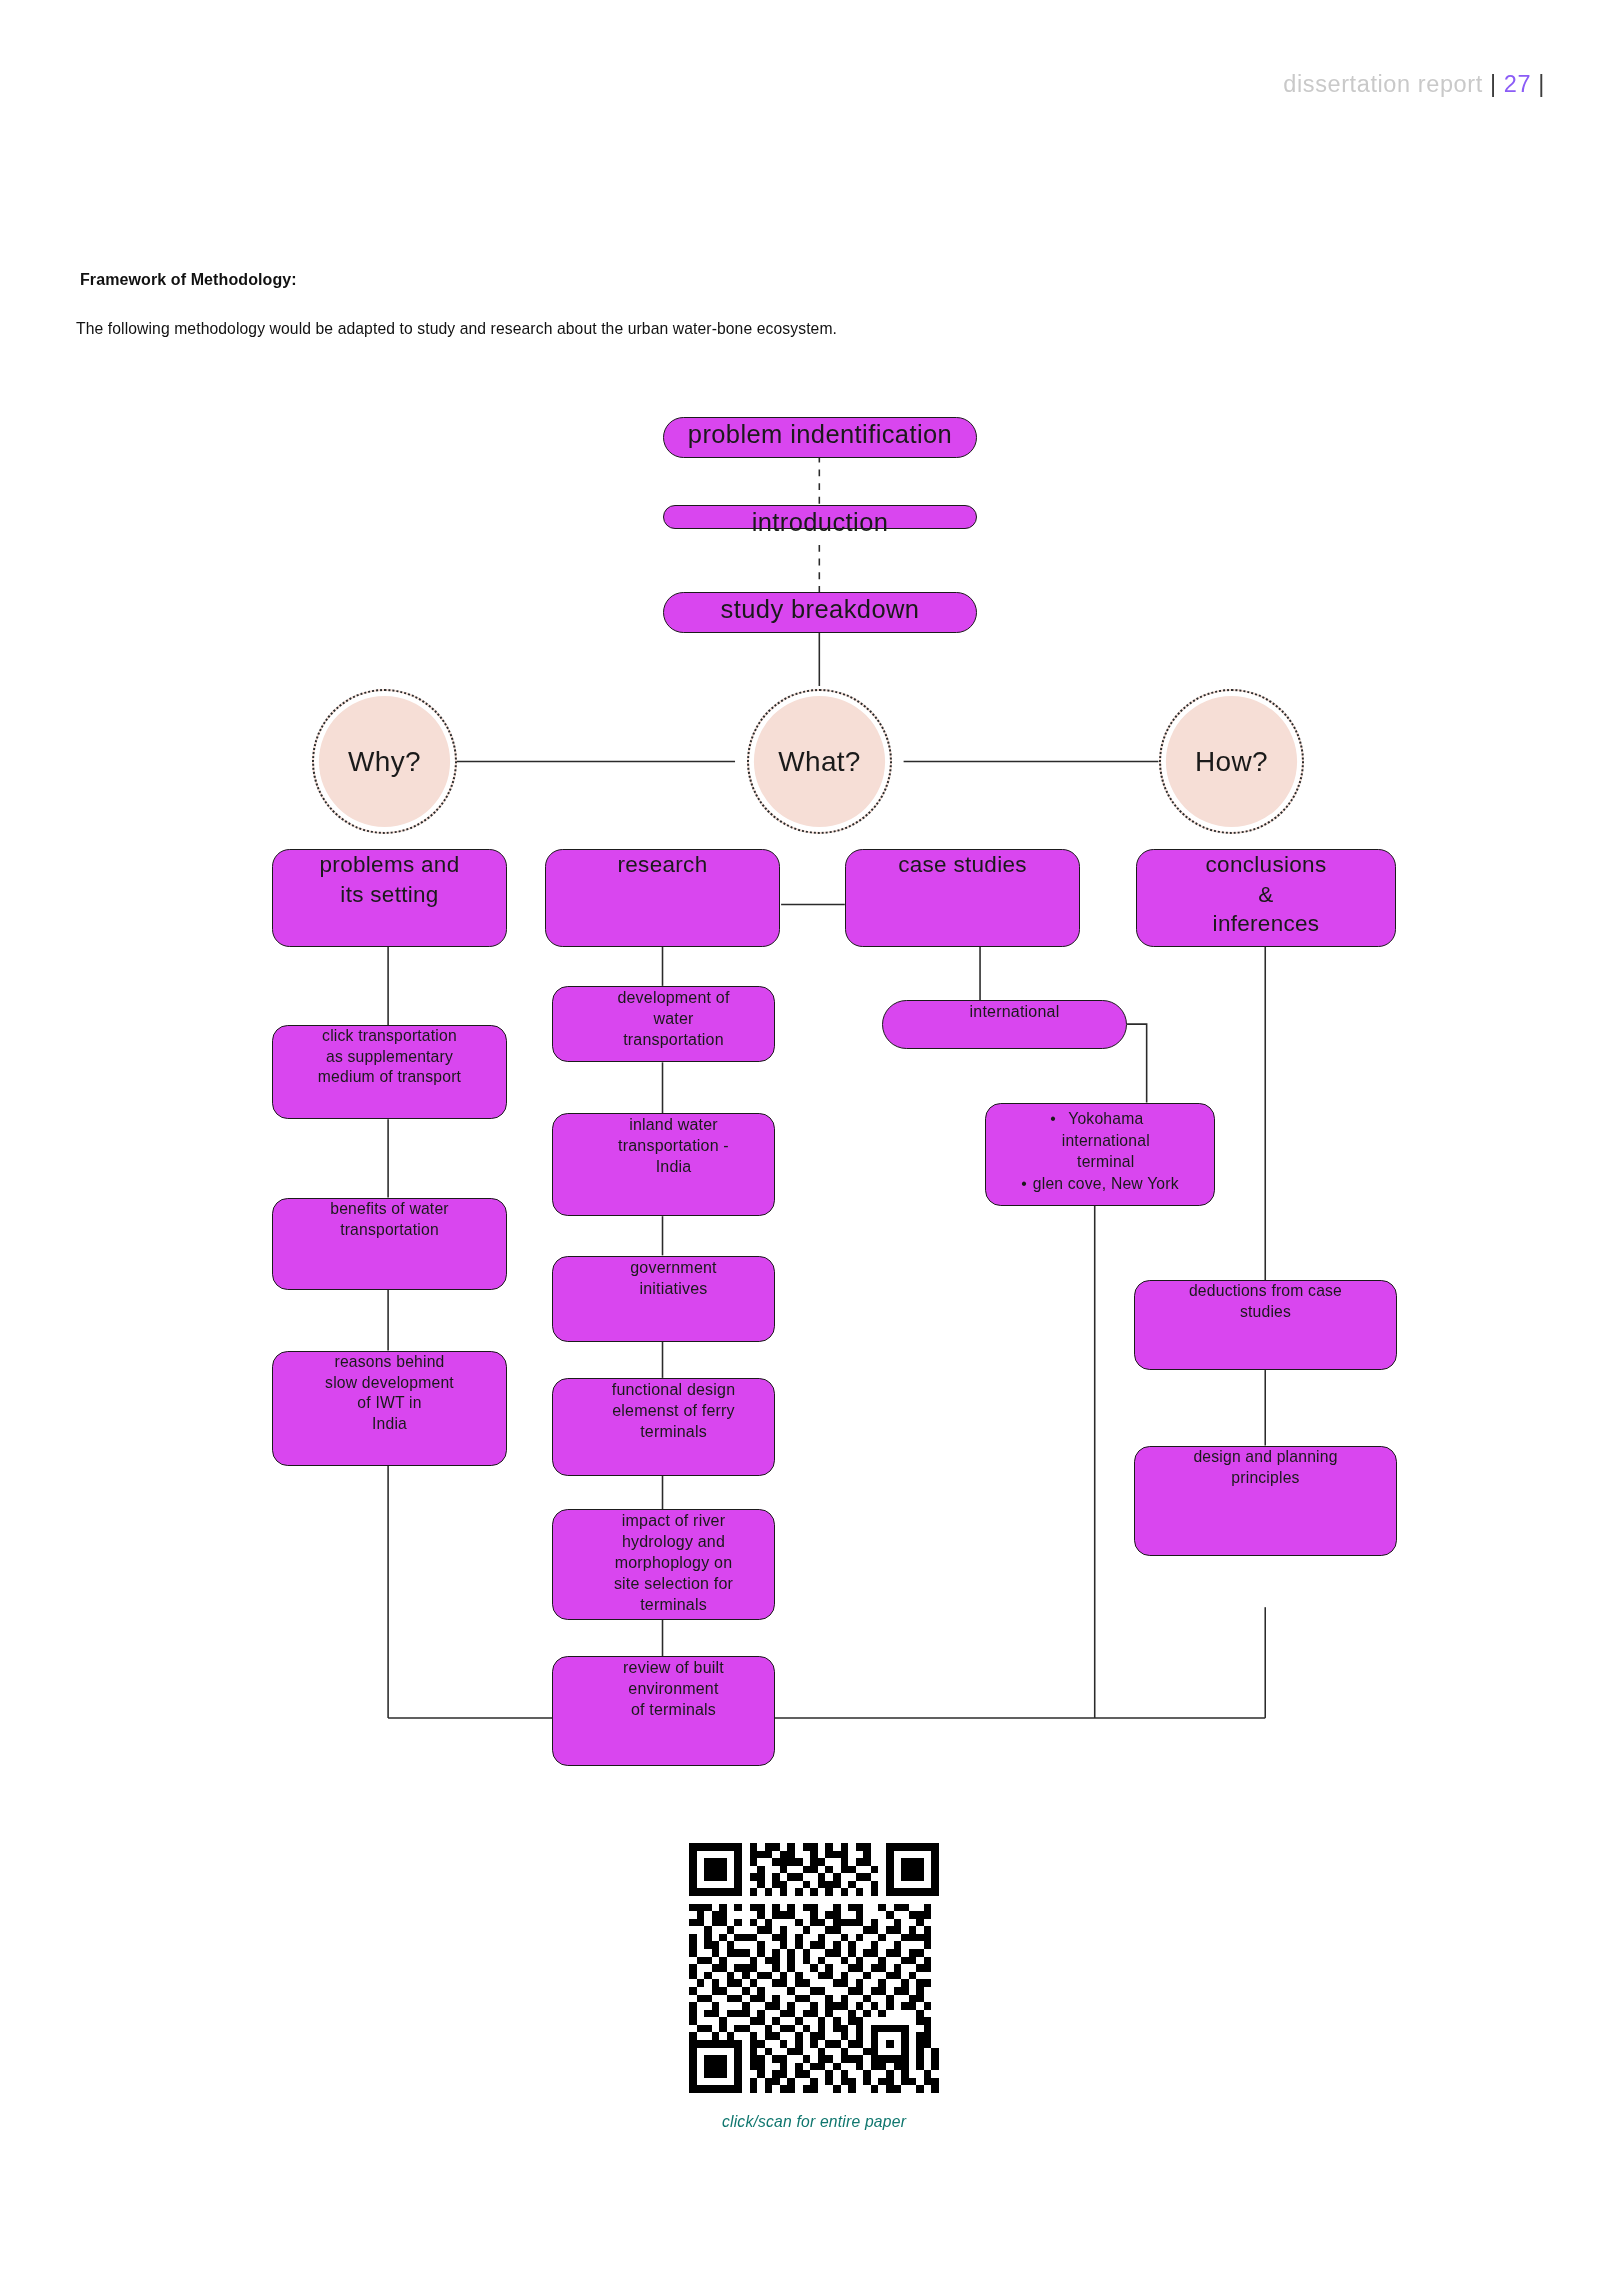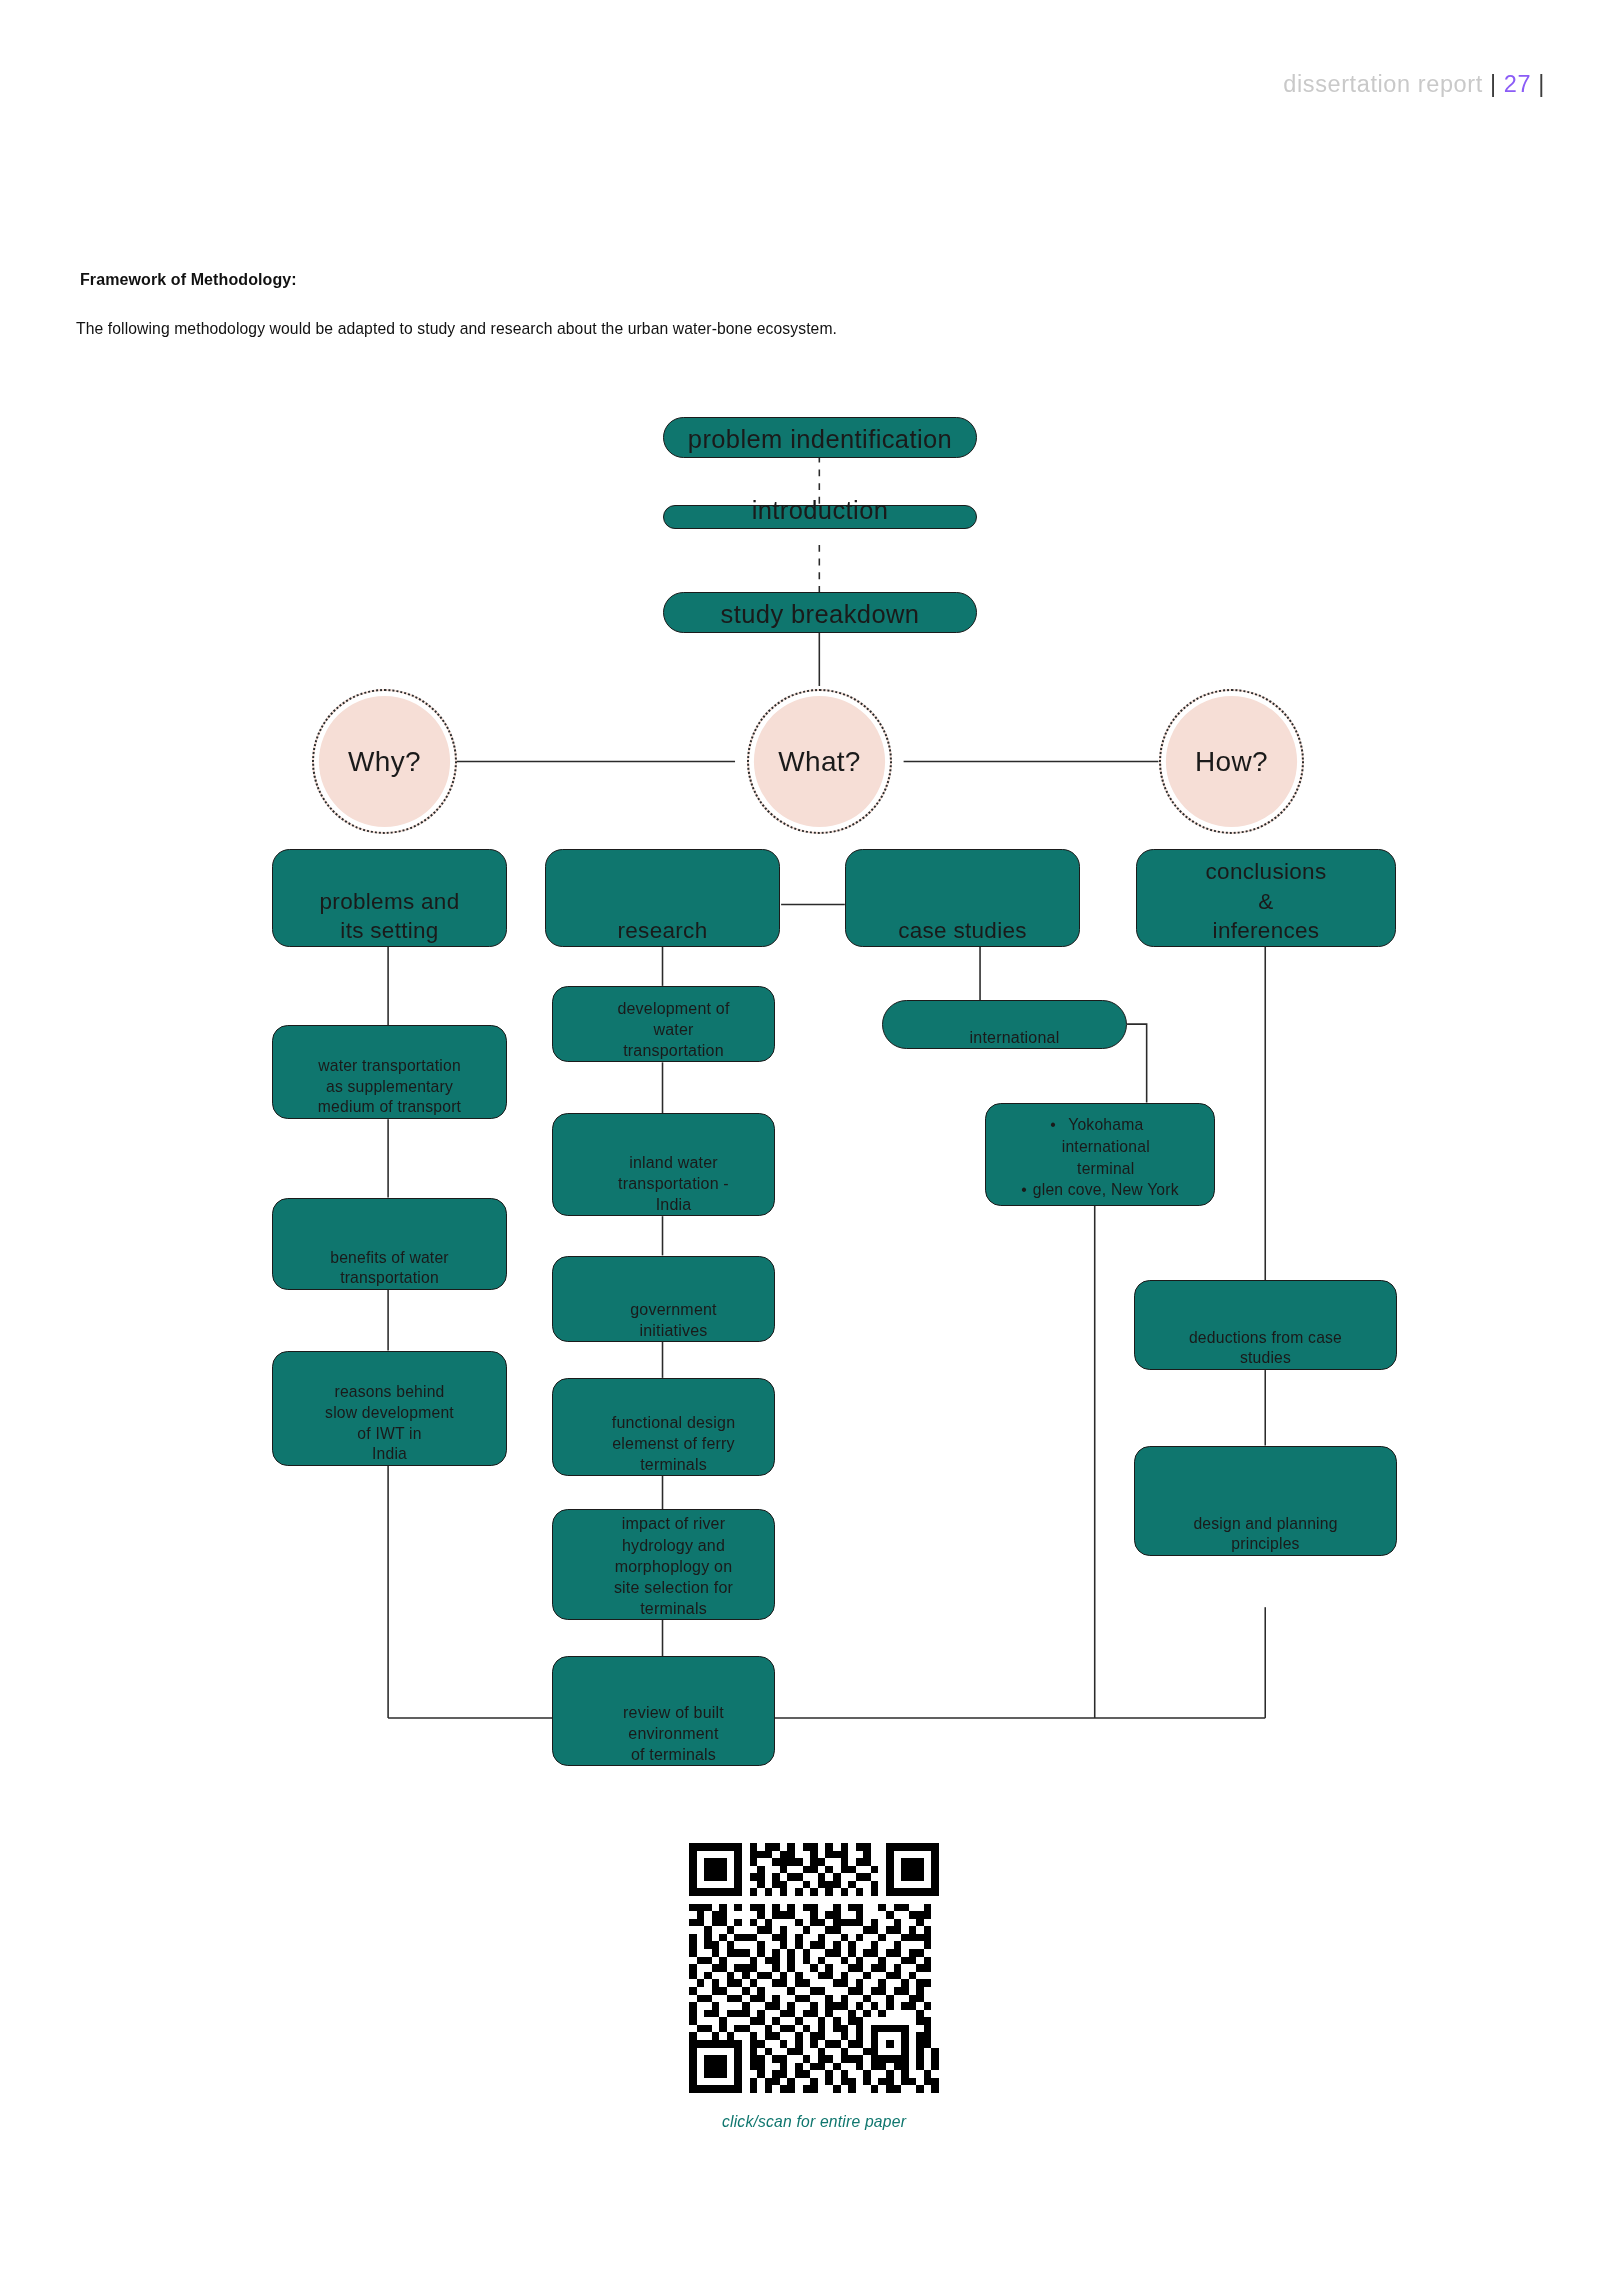--- a/index.html
+++ b/index.html
@@ -35,24 +35,24 @@
     font-size:15.7px; font-weight:400; letter-spacing:0.1px;
     color:#111; margin:0;
   }
 
   
   #flowchart { position:absolute; left:0; top:0; width:1621px; height:1813px; }
   #edges { position:absolute; left:0; top:0; width:1621px; height:1813px; }
 
   .node {
     position:absolute;
-    background:#0f766e;
+    background:#d946ef;
     border:1.6px solid #1b1b1b;
     border-radius:17.6px;
-    display:flex; align-items:flex-end; justify-content:center;
+    display:flex; align-items:flex-start; justify-content:center;
     text-align:center;
     line-height:1.32;
     z-index:3;
   }
   .node.pill { border-radius:979px; }
 
   
   .n-top { font-size:25.5px; letter-spacing:0.4px; font-weight:400; }
 
   
@@ -176,21 +176,21 @@
     <div class="node n-row2" style="left:845px; top:849px; width:235px; height:98px;">
       <span>case studies</span>
     </div>
     <div class="node n-row2" style="left:1136px; top:849px; width:260px; height:98px; white-space:pre-line;">
       <span>conclusions
 &amp;
 inferences</span>
     </div>
 
     <div class="node n-leaf" style="left:272px; top:1025px; width:235px; height:94px; white-space:pre-line;">
-      <span>water transportation
+      <span>click transportation
 as supplementary
 medium of transport</span>
     </div>
     <div class="node n-leaf" style="left:272px; top:1198px; width:235px; height:92px; white-space:pre-line;">
       <span>benefits of water
 transportation</span>
     </div>
     <div class="node n-leaf" style="left:272px; top:1351px; width:235px; height:115px; white-space:pre-line;">
       <span>reasons behind
 slow development

